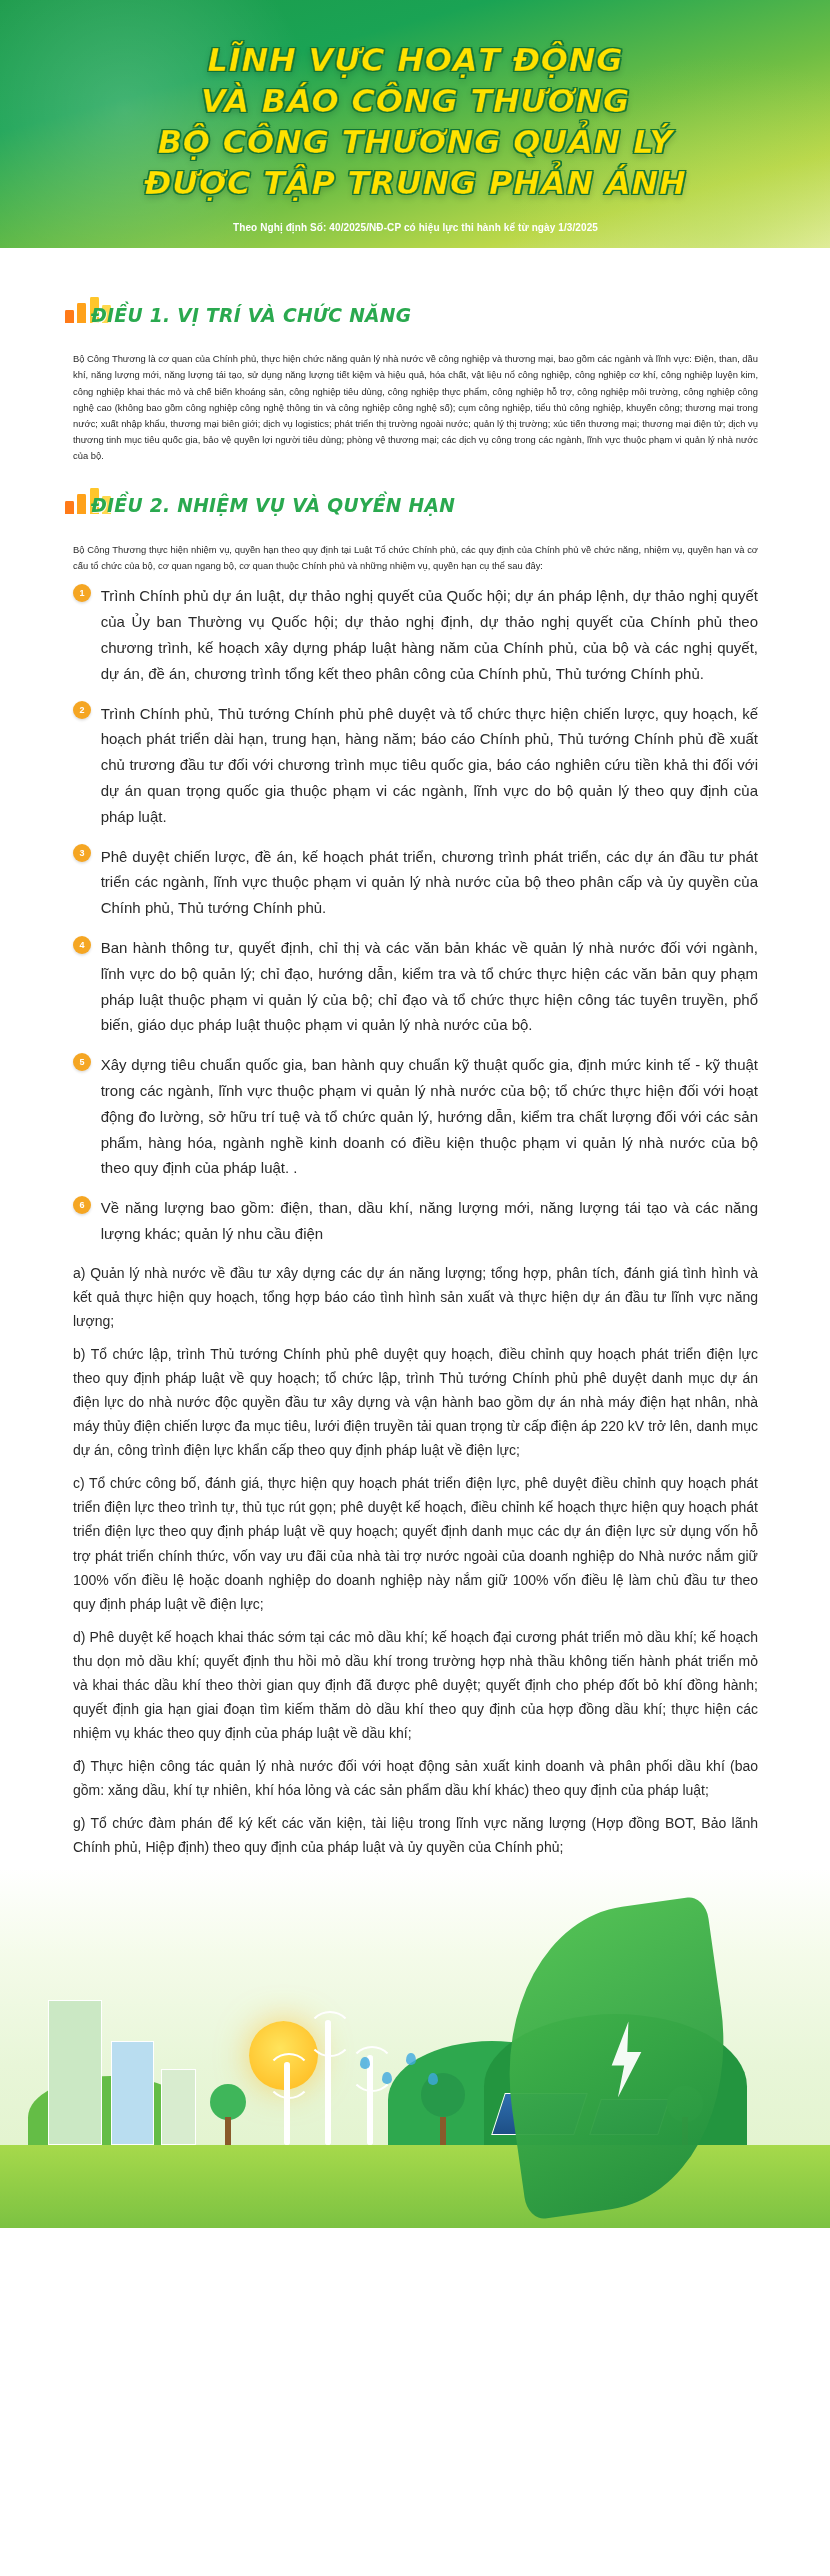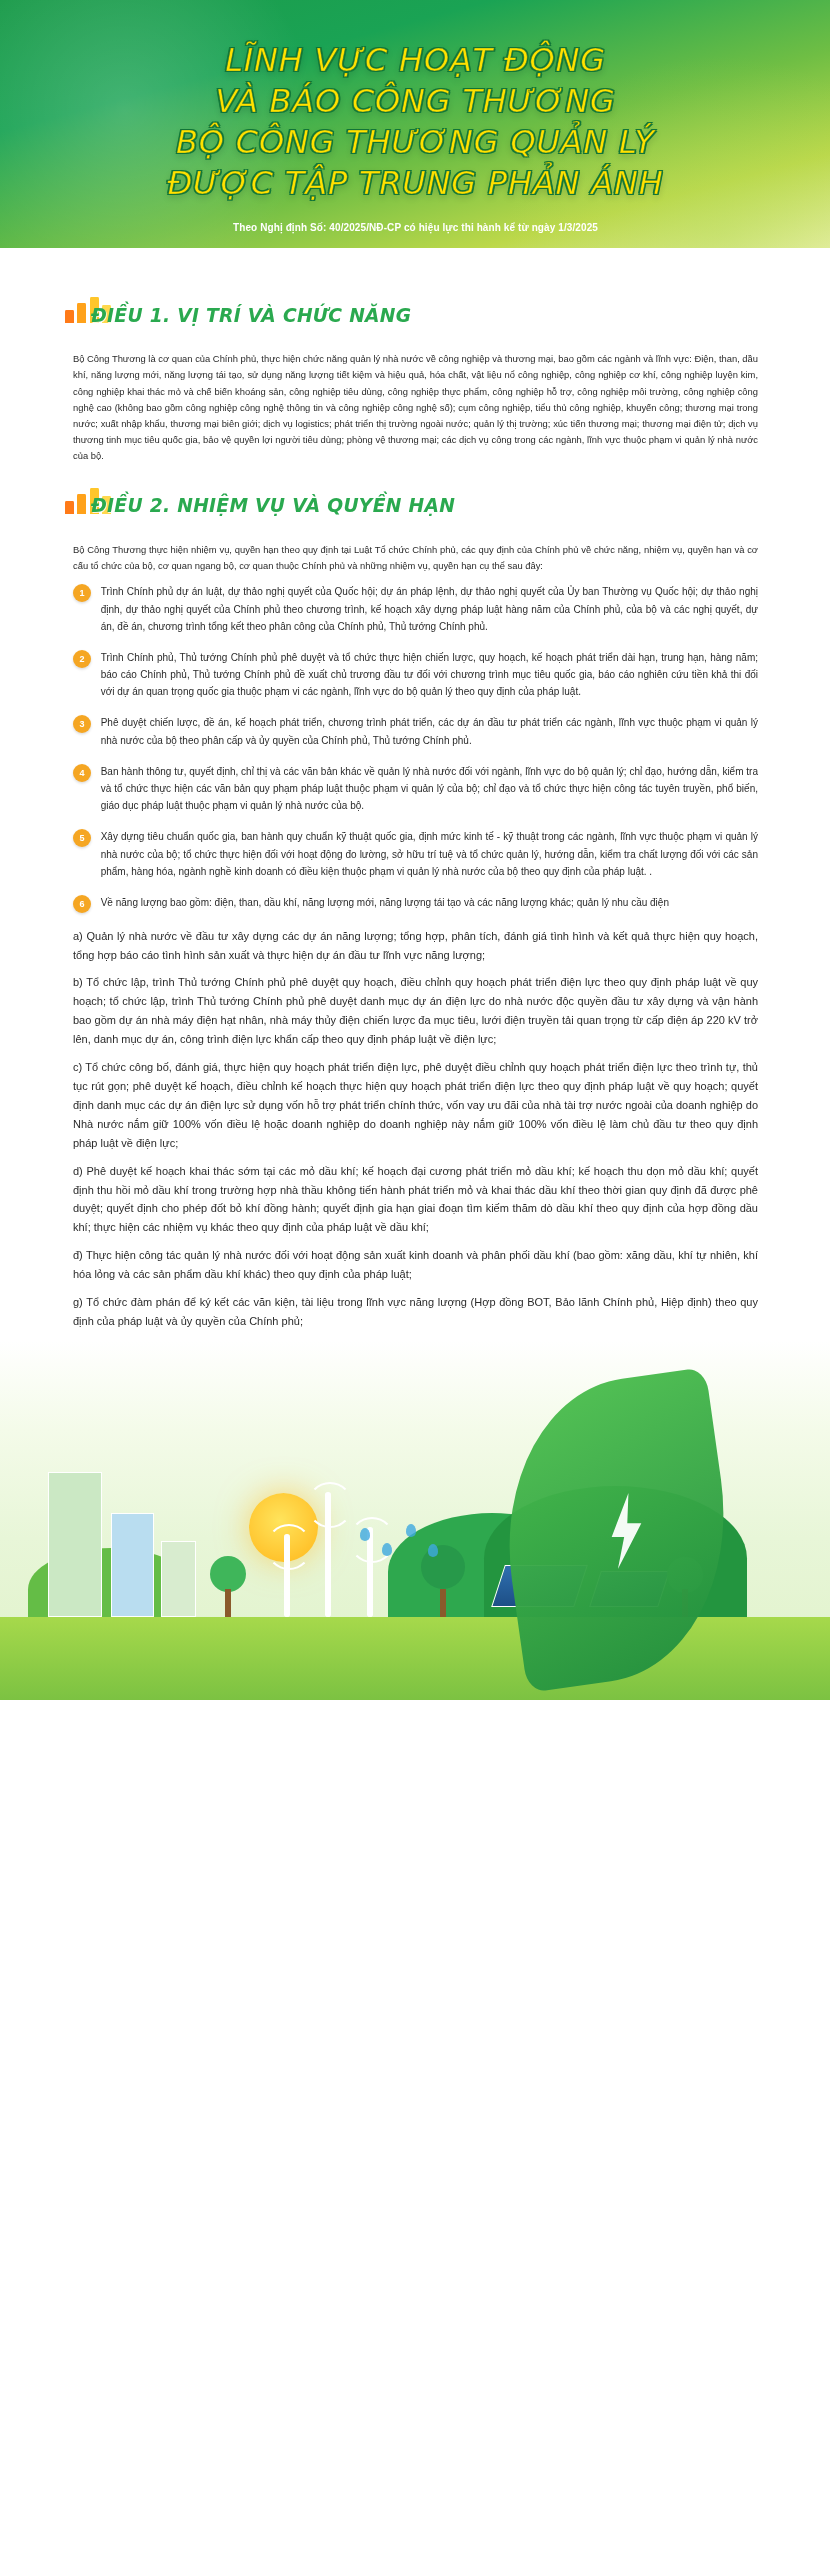--- a/index.html
+++ b/index.html
@@ -38,21 +38,21 @@
   .header:after {
     content: "";
     position: absolute;
     right: -125px; bottom: -180px;
     width: 471px; height: 388px;
     background: radial-gradient(ellipse at 50% 50%, rgba(180,220,90,.40), rgba(180,220,90,0) 65%);
   }
   .header-inner { position: relative; z-index: 3; }
   .title-line {
     font-family: "DejaVu Sans", sans-serif;
-    font-weight: 400;
+    font-weight: 700;
     font-style: italic;
     font-size: 32px;
     letter-spacing: 0.8px;
     line-height: 1.28;
     color: #ffe200;
     text-shadow:
       1.4px 1.4px 0 #127a3a,
       -1.4px 1.4px 0 #127a3a,
       1.4px -1.4px 0 #127a3a,
       -1.4px -1.4px 0 #127a3a,
@@ -132,29 +132,29 @@
     border-radius: 50%;
     color: #ffffff;
     font-size: 9px;
     font-weight: 700;
     display: flex;
     align-items: center;
     justify-content: center;
     box-shadow: 0 1.4px 2.8px rgba(0,0,0,.14);
   }
   .num-text {
-    font-size: 10px;
+    font-size: 15px;
     line-height: 1.72;
     color: #2a2a2a;
     text-align: justify;
   }
   .sub-list { margin-top: 2.8px; }
   .sub-list p {
     margin: 0 0 9px 0;
-    font-size: 11px;
+    font-size: 14px;
     line-height: 1.72;
     color: #2a2a2a;
     text-align: justify;
   }
 
   
   .illustration {
     position: relative;
     width: 831px;
     height: 360px;

